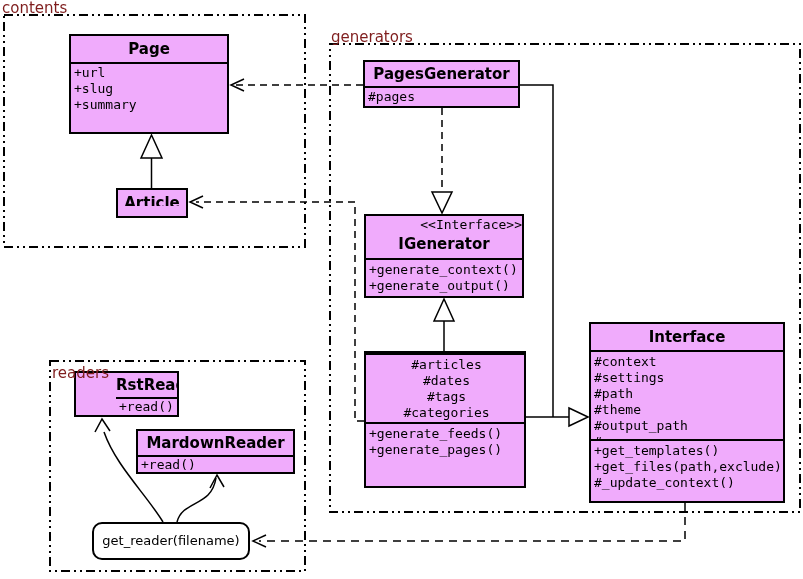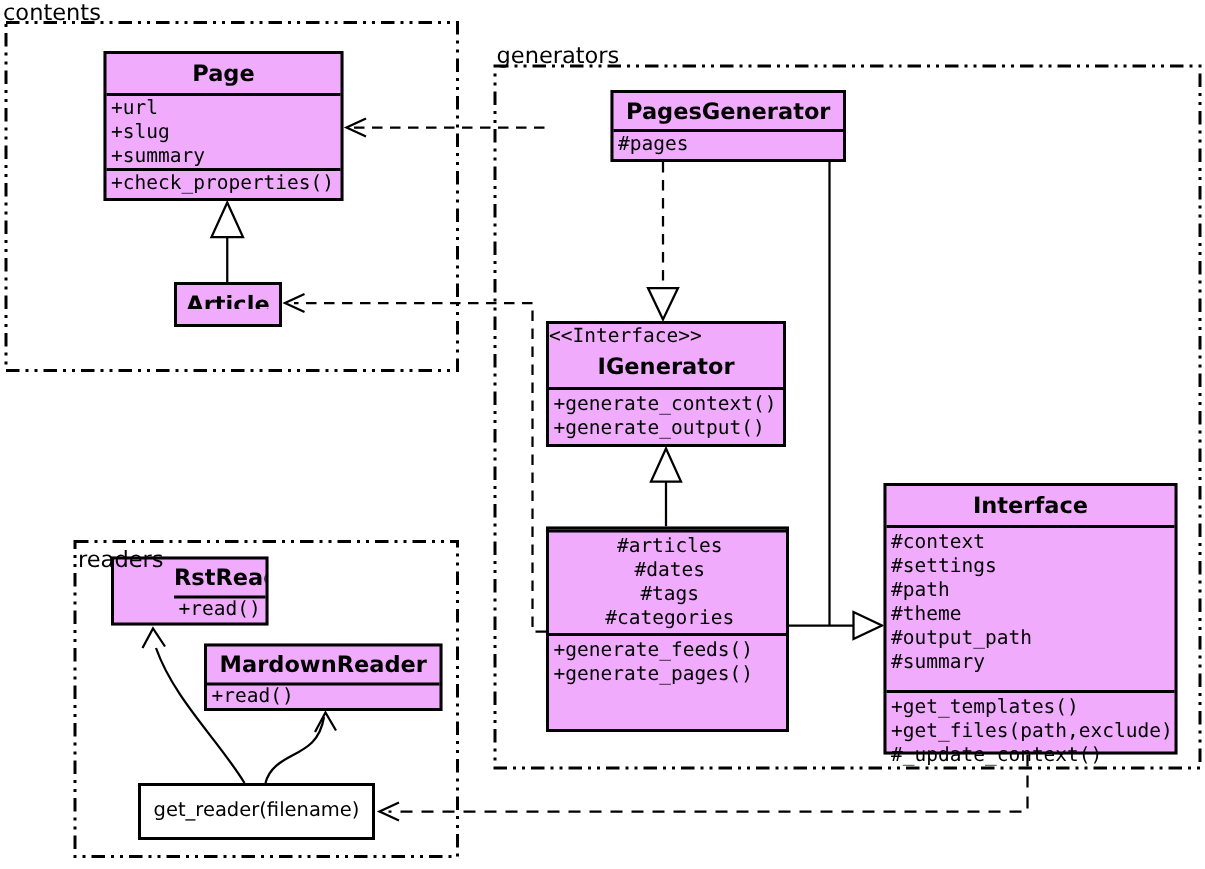--- a/index.html
+++ b/index.html
@@ -1,23 +1,23 @@
 <!DOCTYPE html>
 <html><head>
 <meta charset="utf-8">
 <style>
   html,body{margin:0;padding:0;background:#fff;}
   #stage{position:relative;width:803px;height:579px;background:#fff;
          font-family:"DejaVu Sans","Liberation Sans",sans-serif;color:#000;overflow:hidden;}
   #edges{position:absolute;left:0;top:0;width:803px;height:579px;z-index:1;}
-  .pkg-label{position:absolute;z-index:3;font-size:15px;line-height:17px;color:#000000;}
+  .pkg-label{position:absolute;z-index:3;font-size:15px;line-height:17px;color:#7f1d1d;}
   .cls{position:absolute;z-index:2;border:2px solid #000;background:#f0abfc;box-sizing:border-box;}
   .cls-title{font-weight:bold;font-size:15px;text-align:center;overflow:hidden;}
   .cls-stereo{font-family:"DejaVu Sans Mono","Liberation Mono",monospace;font-weight:normal;
-              font-size:13px;text-align:left;line-height:18px;}
+              font-size:13px;text-align:right;line-height:18px;}
   .cls-sec{border-top:2px solid #000;box-sizing:border-box;overflow:hidden;}
   .mono-line{font-family:"DejaVu Sans Mono","Liberation Mono",monospace;font-size:13px;
              line-height:16px;padding-left:3px;white-space:nowrap;}
   .plain-box{position:absolute;z-index:2;border:2px solid #000;background:#fff;box-sizing:border-box;
              font-size:13px;text-align:center;}
 </style>
 </head>
 <body>
 
 <div id="stage">
@@ -94,30 +94,27 @@
   <div class="pkg-label" style="left:331px;top:29px;">generators</div>
   <div class="pkg-label" style="left:52px;top:365px;">readers</div>
 
   <div class="cls" style="left:69px;top:34px;width:160px;height:100px;">
     <div class="cls-title" style="height:26px;line-height:26px;">Page</div>
     <div class="cls-sec" style="height:50px;padding-top:1px;">
       <div class="mono-line">+url</div>
       <div class="mono-line">+slug</div>
       <div class="mono-line">+summary</div>
     </div>
-    <div class="cls-sec" style="height:20px;padding-top:1px;">
-      <div class="mono-line">+check_properties()</div>
-    </div>
   </div>
 
   <div class="cls" style="left:116px;top:188px;width:72px;height:30px;">
     <div class="cls-title" style="height:16px;line-height:26px;">Article</div>
   </div>
 
-  <div class="cls" style="left:363px;top:60px;width:157px;height:48px;margin-left:44px;">
+  <div class="cls" style="left:363px;top:60px;width:157px;height:48px;">
     <div class="cls-title" style="height:24px;line-height:24px;">PagesGenerator</div>
     <div class="cls-sec" style="height:20px;padding-top:1px;">
       <div class="mono-line">#pages</div>
     </div>
   </div>
 
   <div class="cls" style="left:364px;top:214px;width:160px;height:84px;">
     <div class="cls-title" style="height:42px;">
       <div class="cls-stereo">&lt;&lt;Interface&gt;&gt;</div>
       <div style="line-height:20px;">IGenerator</div>
@@ -136,21 +133,21 @@
       <div class="mono-line">#categories</div>
     </div>
     <div class="cls-sec" style="height:38px;padding-top:2px;">
       <div class="mono-line">+generate_feeds()</div>
       <div class="mono-line">+generate_pages()</div>
     </div>
   </div>
 
   <div class="cls" style="left:589px;top:322px;width:196px;height:181px;">
     <div class="cls-title" style="height:26px;line-height:26px;">Interface</div>
-    <div class="cls-sec" style="height:110px;padding-top:2px;">
+    <div class="cls-sec" style="height:89px;padding-top:2px;">
       <div class="mono-line">#context</div>
       <div class="mono-line">#settings</div>
       <div class="mono-line">#path</div>
       <div class="mono-line">#theme</div>
       <div class="mono-line">#output_path</div>
       <div class="mono-line">#summary</div>
     </div>
     <div class="cls-sec" style="height:51px;padding-top:2px;">
       <div class="mono-line">+get_templates()</div>
       <div class="mono-line">+get_files(path,exclude)</div>
@@ -165,15 +162,15 @@
     </div>
   </div>
 
   <div class="cls" style="left:136px;top:429px;width:159px;height:45px;">
     <div class="cls-title" style="height:24px;line-height:24px;">MardownReader</div>
     <div class="cls-sec" style="height:17px;">
       <div class="mono-line" style="line-height:15px;">+read()</div>
     </div>
   </div>
 
-  <div class="plain-box" style="left:92px;top:522px;width:158px;height:38px;line-height:34px;">get_reader(filename)</div>
+  <div class="plain-box" style="left:92px;top:522px;width:158px;height:38px;line-height:34px;border-radius:10px;">get_reader(filename)</div>
 
 </div>
 
 </body></html>

